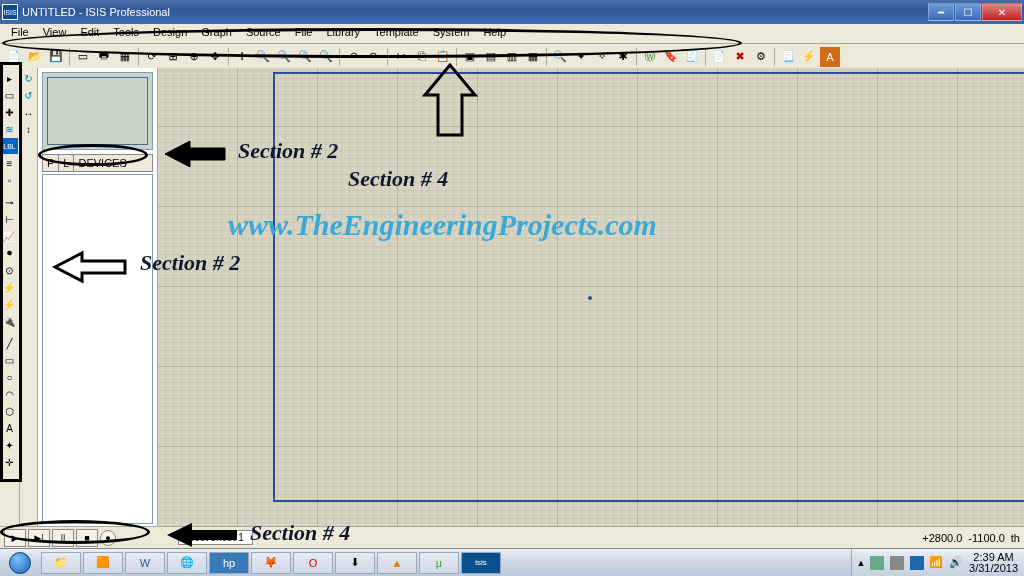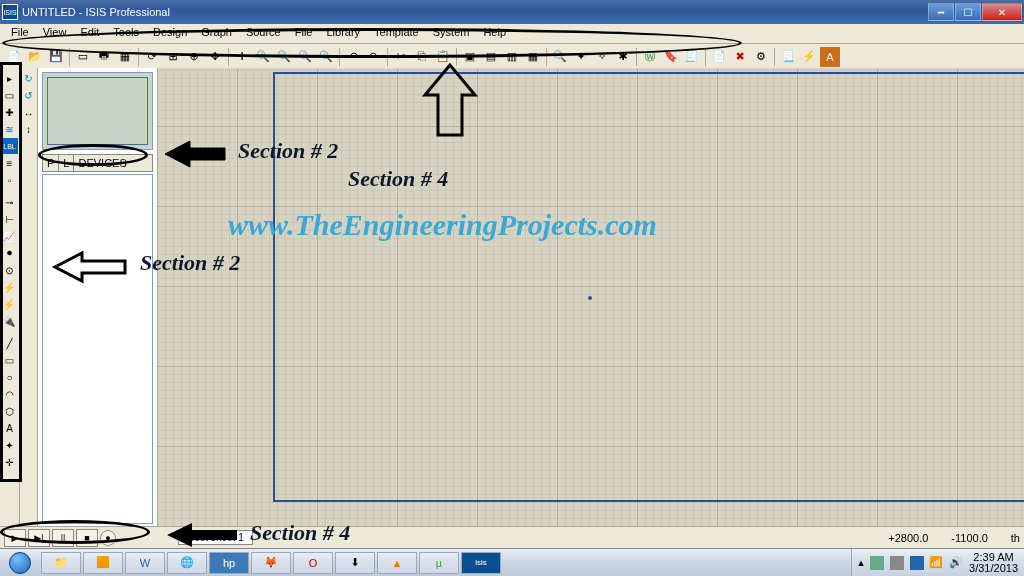--- a/index.html
+++ b/index.html
@@ -31,21 +31,21 @@
         repeating-linear-gradient(0deg,transparent 0 79px,#b5b29e 79px 80px),
         repeating-linear-gradient(90deg,transparent 0 79px,#b5b29e 79px 80px),
         repeating-linear-gradient(0deg,transparent 0 7px,#cac7b5 7px 8px),
         repeating-linear-gradient(90deg,transparent 0 7px,#cac7b5 7px 8px);
     }
     .sheetborder { position:absolute; top:4px; left:115px; width:760px; height:430px; border:2px solid #2a4d9a; }
     .origin { position:absolute; top:228px; left:430px; width:4px; height:4px; background:#2a4d9a; border-radius:50%; }
     .watermark { position:absolute; top:140px; left:70px; font-family:Georgia,serif; font-style:italic; font-weight:bold; font-size:30px; color:#3aa8d8; }
     .simbar { position:absolute; left:0; bottom:28px; height:22px; right:0; background:#ece9d8; border-top:1px solid #aca899; display:flex; align-items:center; padding:0 4px; gap:2px; }
     .simbtn { width:22px; height:18px; border:1px solid #888; background:#f4f2e8; display:flex; align-items:center; justify-content:center; font-size:9px; }
-    .statusright { position:absolute; right:4px; display:flex; gap:23px; font-size:10px; }
+    .statusright { position:absolute; right:4px; display:flex; gap:6px; font-size:10px; }
     .sheettab { margin-left:60px; padding:1px 8px; border:1px solid #888; background:#fff; font-size:10px; }
     .taskbar { position:absolute; bottom:0; left:0; right:0; height:28px; background:linear-gradient(#e9eef5,#cfd8e6 45%,#bccada); border-top:1px solid #888; display:flex; align-items:center; }
     .startbtn { width:40px; height:28px; display:flex; align-items:center; justify-content:center; }
     .orb { width:22px; height:22px; border-radius:50%; background:radial-gradient(circle at 35% 30%,#7cc0ff,#1a64b8); border:1px solid #0b3e78; }
     .tray { margin-left:auto; display:flex; align-items:center; gap:6px; padding:0 6px; height:100%; background:rgba(255,255,255,.15); border-left:1px solid #9ab; font-size:10px; }
     .trayico { width:14px; height:14px; background:#6a8; }
     .clock { text-align:center; line-height:11px; font-size:10px; }
     .tapp { width:40px; height:22px; margin:0 1px; border:1px solid #9ab; background:rgba(255,255,255,.25); display:flex; align-items:center; justify-content:center; }
     .annot { position:absolute; font-family:Georgia,serif; font-style:italic; font-weight:bold; font-size:22px; color:#0f172a; }
     .oval { position:absolute; border:3px solid #000; border-radius:50%; }

